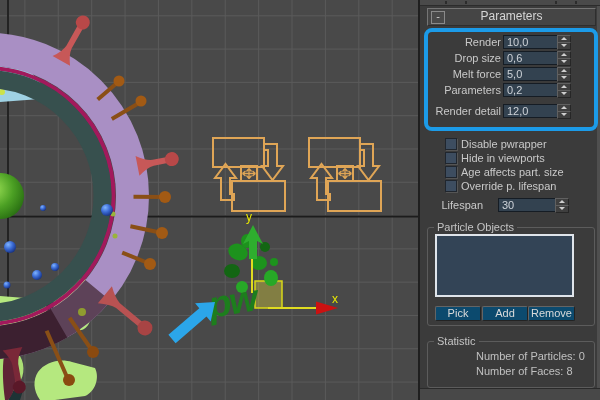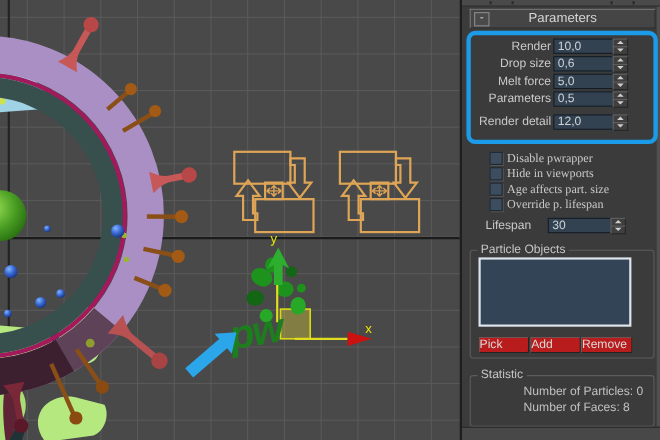--- a/index.html
+++ b/index.html
@@ -31,29 +31,29 @@
   .row-label{position:absolute;left:2px;width:79px;height:14px;line-height:14px;text-align:right;color:#c9c9c9;}
   .numfield{position:absolute;left:83px;width:51px;height:12px;background:#334250;
     border:1px solid #151c24;color:#cdd2d8;line-height:12px;padding-left:3px;font-size:11px;}
   .spinner{position:absolute;left:137px;width:12px;height:14px;}
   .spin{position:absolute;left:0;width:12px;height:6px;background:#3f3f3f;border:1px solid;
     border-color:#606060 #262626 #262626 #606060;}
   .spin.up{top:0;} .spin.dn{top:7px;}
   .spin i{position:absolute;left:3px;width:0;height:0;border-left:3px solid transparent;border-right:3px solid transparent;}
   .spin.up i{top:1px;border-bottom:3px solid #cfcfcf;}
   .spin.dn i{top:1px;border-top:3px solid #cfcfcf;}
-  .cbrow-label{position:absolute;left:41px;height:12px;line-height:12px;color:#c9c9c9;font-family:Liberation Serif, serif;}
+  .cbrow-label{position:absolute;left:41px;height:12px;line-height:12px;color:#c9c9c9;}
   .cb{position:absolute;left:25px;width:10px;height:10px;background:#3d4d60;border:1px solid #20262e;
     box-shadow:1px 1px 0 #555;cursor:pointer;}
   .groupbox{position:absolute;left:7px;width:166px;border:1px solid #5c5c5c;border-radius:3px;}
   .grouplabel{position:absolute;left:14px;background:#3b3b3b;padding:0 3px;color:#c4c4c4;height:12px;line-height:12px;}
   .listbox{position:absolute;left:15px;top:234px;width:135px;height:59px;background:#334456;border:2px solid #dfe4ea;cursor:pointer;}
-  .btn{position:absolute;top:306px;height:13px;background:#b91c1c;border:1px solid;
+  .btn{position:absolute;top:306px;height:13px;background:#0c4a6e;border:1px solid;
     border-color:#646464 #232323 #232323 #646464;border-radius:2px;color:#dadada;
-    line-height:13px;font-size:11px;cursor:pointer;}
+    text-align:center;line-height:13px;font-size:11px;cursor:pointer;}
   .statline{position:absolute;left:20px;height:13px;line-height:13px;color:#c0c0c0;padding-left:36px;}
 </style>
 </head>
 <body>
 
 <div class="screen">
 
   <div class="viewport">
     <svg width="418" height="400" viewBox="0 0 418 400">
       <defs>
@@ -221,21 +221,21 @@
     <div class="spinner" style="top:67px">
         <span class="spin up">
           <i></i>
         </span>
         <span class="spin dn">
           <i></i>
         </span>
       </div>
 
     <div class="row-label" style="top:83px">Parameters</div>
-    <div class="numfield" style="top:83px">0,5</div>
+    <div class="numfield" style="top:83px">0,2</div>
     <div class="spinner" style="top:83px">
         <span class="spin up">
           <i></i>
         </span>
         <span class="spin dn">
           <i></i>
         </span>
       </div>
 
     <div class="row-label" style="top:104px">Render detail</div>

